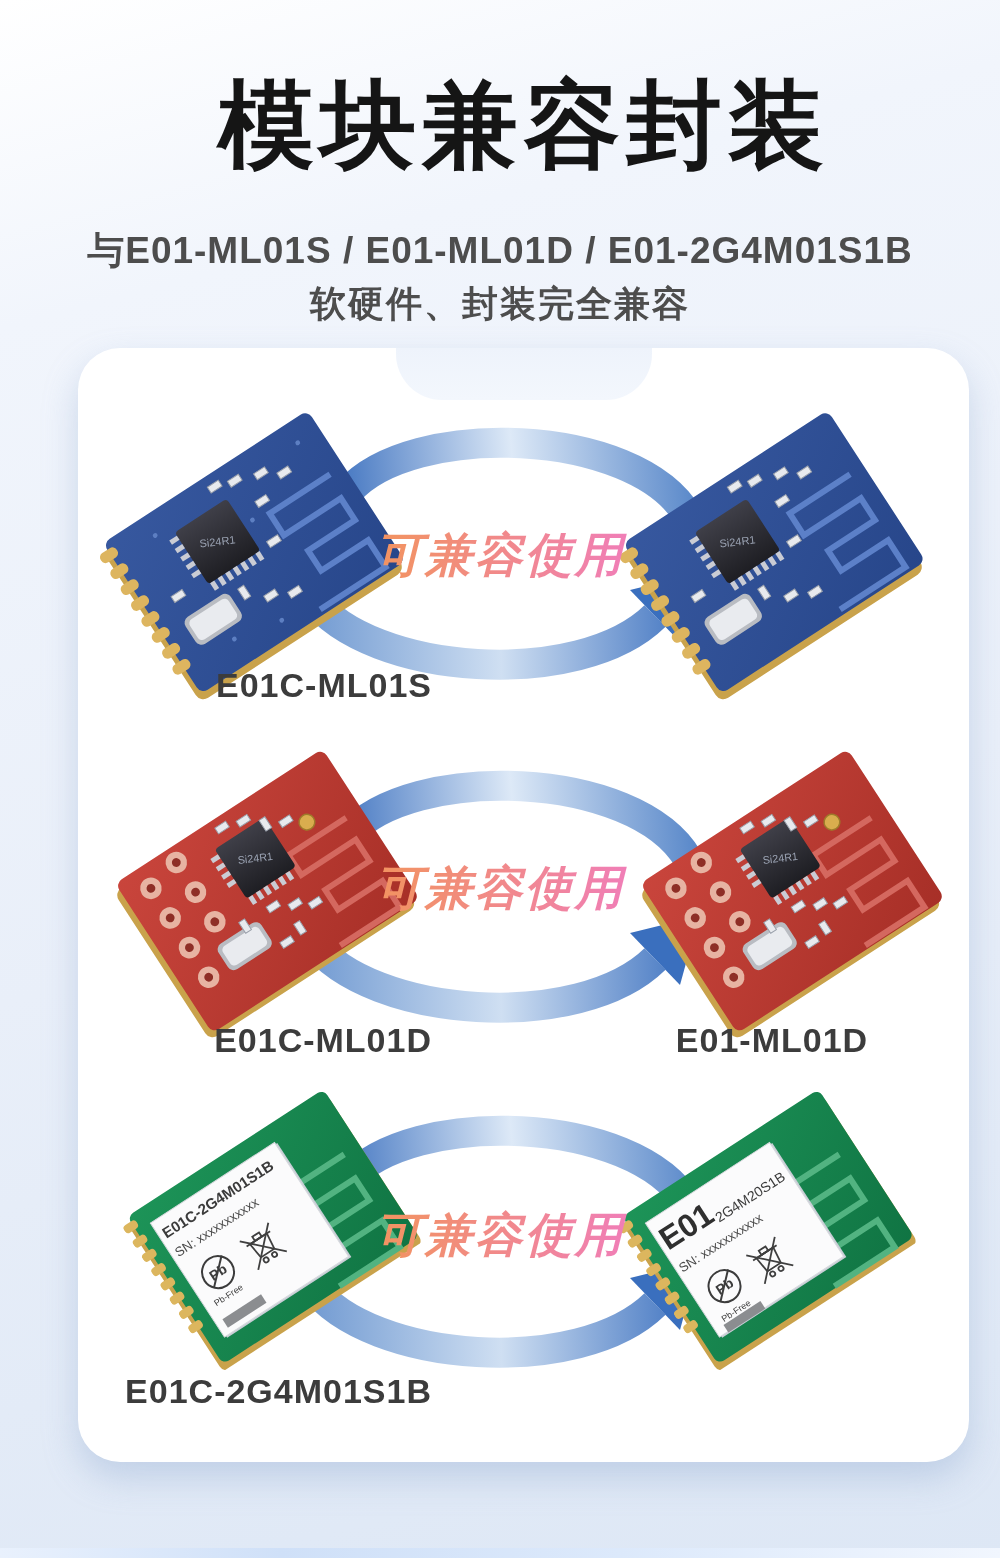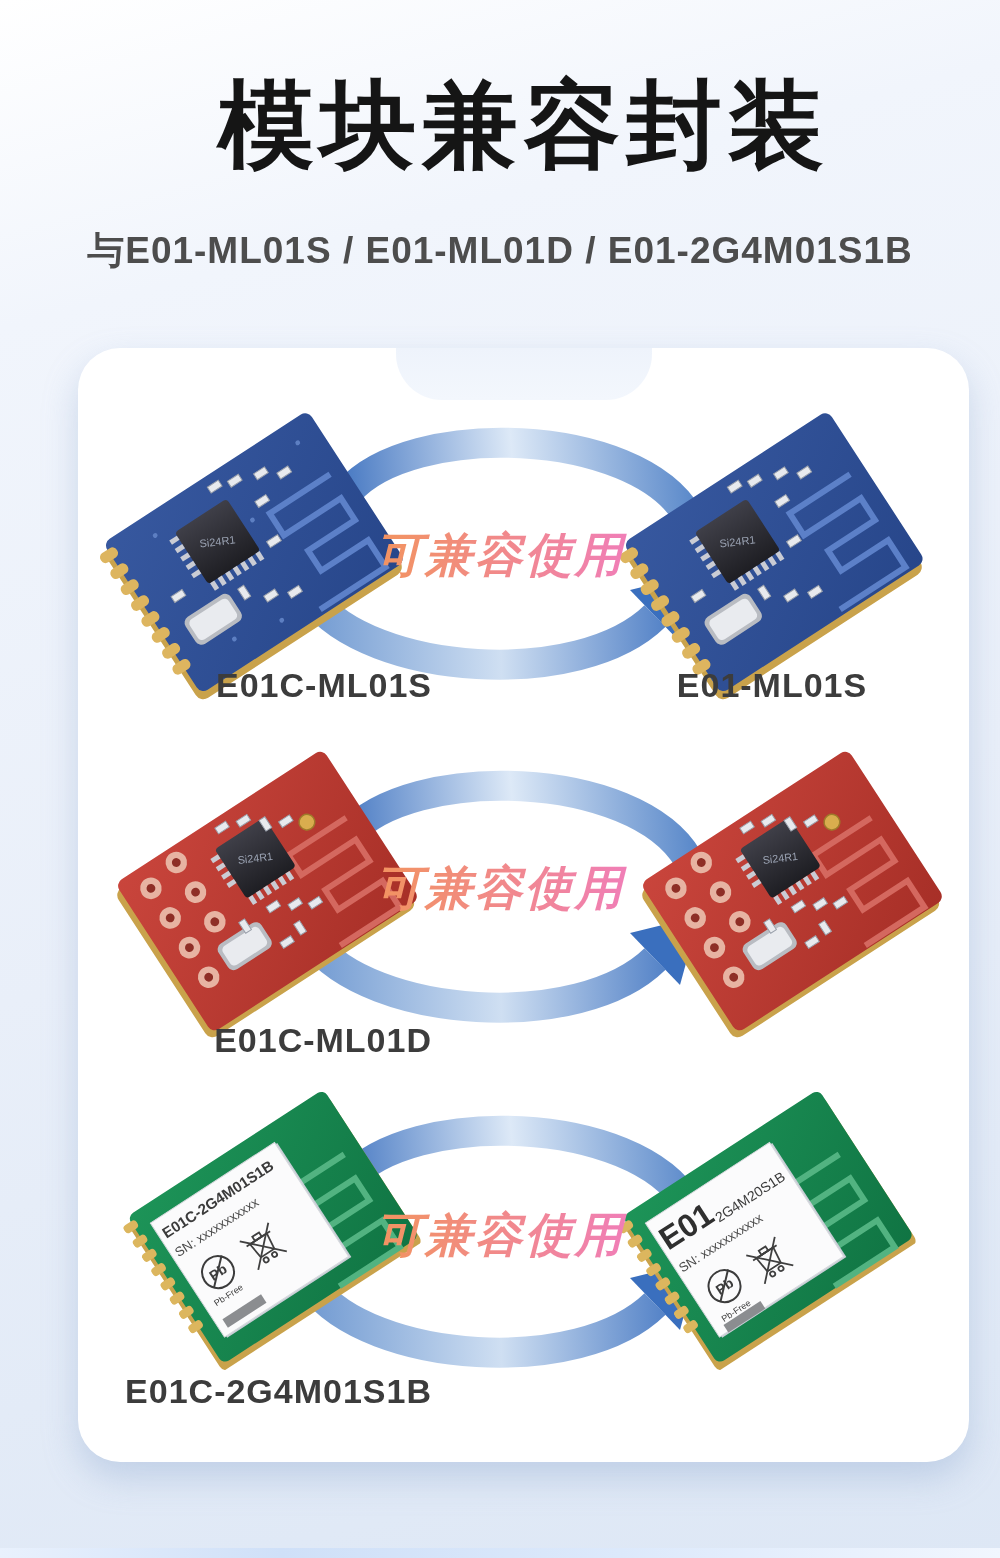--- a/index.html
+++ b/index.html
@@ -74,20 +74,21 @@
       <linearGradient id="gBotArrow" gradientUnits="userSpaceOnUse" x1="30" y1="200" x2="430" y2="190">
         <stop offset="0" stop-color="#6d97d0"></stop>
           <stop offset="0.5" stop-color="#cfdff2"></stop>
           <stop offset="1" stop-color="#3a6fbe"></stop>
       </linearGradient>
     </defs>
   </svg>
 
   <div class="title">模块兼容封装</div>
   <div class="subtitle1">与E01-ML01S / E01-ML01D / E01-2G4M01S1B</div>
+  <div class="subtitle2">软硬件、封装完全兼容</div>
 
   <div class="card">
     <div class="notch"></div>
 
     <div class="row row1">
       <svg class="arrows" viewBox="0 0 460 270">
         <path d="M 418 98 C 365 8, 140 2, 78 74" fill="none" stroke="url(#gTopArrow)" stroke-width="30"></path>
         <polygon points="38,121 105,97 51,51" fill="#3a6fbe"></polygon>
         <path d="M 42 180 C 100 258, 310 272, 385 198" fill="none" stroke="url(#gBotArrow)" stroke-width="30"></path>
         <polygon points="429,155 410,224 360,172" fill="#3a6fbe"></polygon>
@@ -195,21 +196,20 @@
             <rect x="118" y="140" width="13" height="7"></rect>
               <rect x="140" y="150" width="13" height="7"></rect>
             <rect x="100" y="120" width="7" height="13"></rect>
               <rect x="40" y="90" width="13" height="7"></rect>
           </g>
         </svg>
       </div>
 
       <div class="compat">可兼容使用</div>
       <div class="caption cap-left">E01C-ML01S</div>
-      <div class="caption cap-right">E01-ML01S</div>
     </div>
 
     <div class="row row2">
       <svg class="arrows" viewBox="0 0 460 270">
         <path d="M 418 98 C 365 8, 140 2, 78 74" fill="none" stroke="url(#gTopArrow)" stroke-width="30"></path>
         <polygon points="38,121 105,97 51,51" fill="#3a6fbe"></polygon>
         <path d="M 42 180 C 100 258, 310 272, 385 198" fill="none" stroke="url(#gBotArrow)" stroke-width="30"></path>
         <polygon points="429,155 410,224 360,172" fill="#3a6fbe"></polygon>
       </svg>
 
@@ -330,20 +330,21 @@
             <rect x="166" y="132" width="13" height="7"></rect>
               <rect x="120" y="150" width="13" height="7"></rect>
             <rect x="96" y="110" width="7" height="13"></rect>
               <rect x="142" y="142" width="7" height="13"></rect>
           </g>
         </svg>
       </div>
 
       <div class="compat">可兼容使用</div>
       <div class="caption cap-left">E01C-ML01D</div>
+      <div class="caption cap-right">E01-ML01D</div>
     </div>
 
     <div class="row row3">
       <svg class="arrows" viewBox="0 0 460 270">
         <path d="M 418 98 C 365 8, 140 2, 78 74" fill="none" stroke="url(#gTopArrow)" stroke-width="30"></path>
         <polygon points="38,121 105,97 51,51" fill="#3a6fbe"></polygon>
         <path d="M 42 180 C 100 258, 310 272, 385 198" fill="none" stroke="url(#gBotArrow)" stroke-width="30"></path>
         <polygon points="429,155 410,224 360,172" fill="#3a6fbe"></polygon>
       </svg>
 

